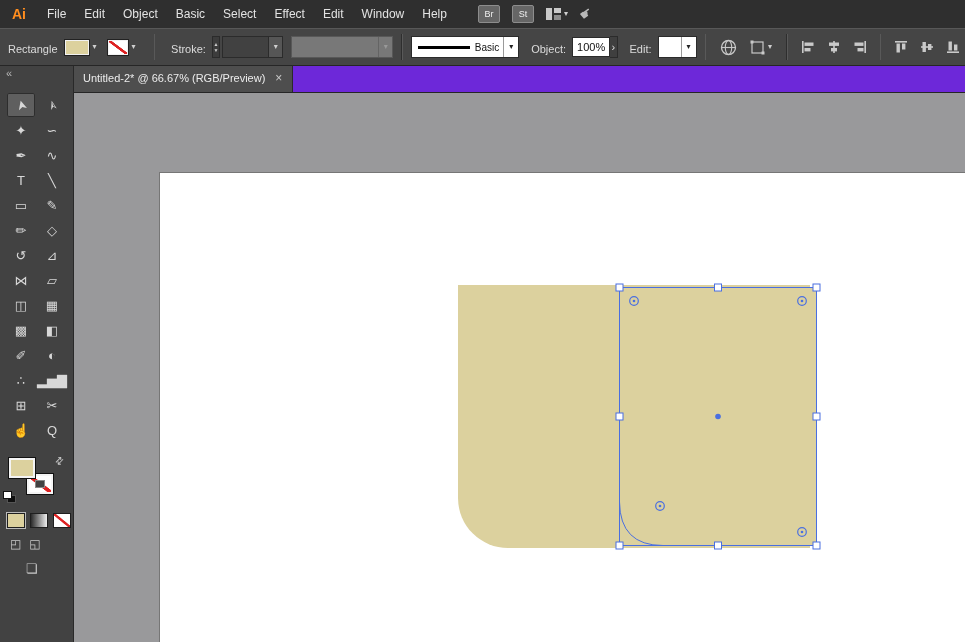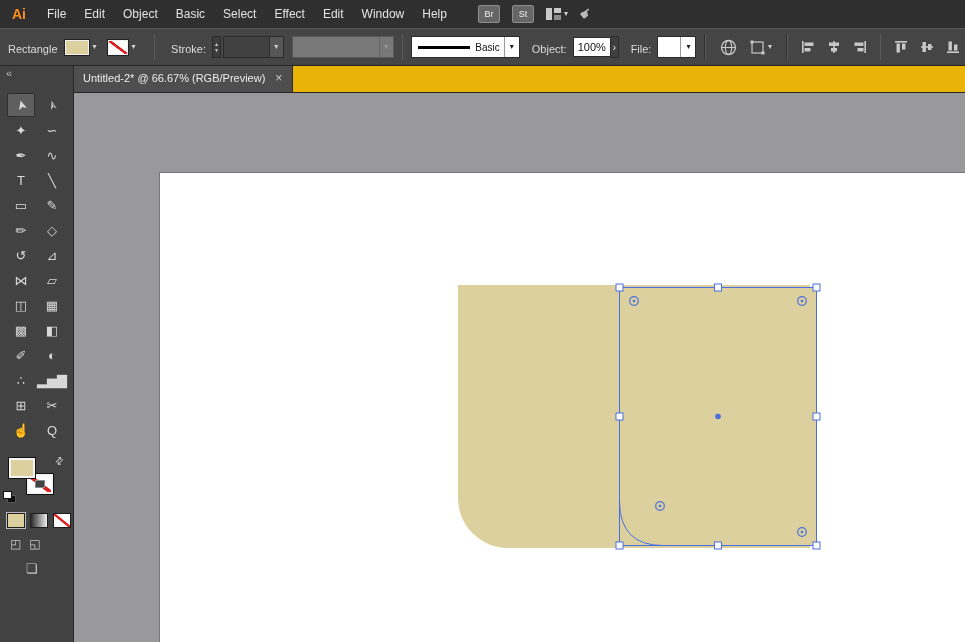--- a/index.html
+++ b/index.html
@@ -79,21 +79,21 @@
   .tp-mini .mf{position:absolute;left:0;top:0;width:7px;height:6px;background:#fff;border:1px solid #111;z-index:2;}
   .tp-mini .ms{position:absolute;left:4px;top:4px;width:7px;height:6px;background:#111;border:1px solid #555;}
   .color-btns{display:flex;gap:5px;padding:10px 0 0 7px;}
   .cbtn{width:16px;height:13px;border:1px solid #1f1f1f;}
   .cbtn.color{background:var(--shape-fill);box-shadow:0 0 0 1px #bbb;}
   .cbtn.gradient{background:linear-gradient(90deg,#2b2b2b,#efefef);}
   .cbtn.none{background:linear-gradient(to top right,#fff 42%,var(--none-red) 46%,var(--none-red) 54%,#fff 58%);}
   .mode-row{display:flex;gap:8px;padding:9px 0 0 10px;color:#c7c7c7;font-size:12px;}
   .screen-row{padding:10px 0 0 26px;color:#c7c7c7;font-size:13px;}
   
-  .tabbar{position:absolute;top:64px;left:73px;right:0;height:28px;background:#eab308;
+  .tabbar{position:absolute;top:64px;left:73px;right:0;height:28px;background:#6d28d9;
     border-bottom:1px solid #262626;display:flex;align-items:stretch;z-index:10;}
   .tab{background:#4e4e4e;display:flex;align-items:center;padding:0 10px;font-size:11px;
     color:#ececec;border-right:1px solid #2a2a2a;}
   .tab-close{margin-left:10px;color:#c9c9c9;font-size:12px;line-height:1;}
   
   .canvas{position:absolute;top:92px;left:73px;right:0;bottom:0;background:#99999b;overflow:hidden;}
   .artboard{position:absolute;left:86px;top:80px;right:-2px;bottom:-2px;background:#ffffff;
     border-left:1px solid #767676;border-top:1px solid #767676;}
   .base-shape{position:absolute;left:385px;top:193px;width:352px;height:263px;
     background:var(--shape-fill);border-bottom-left-radius:50px;}
@@ -167,21 +167,21 @@
     <span class="brush-name">Basic</span>
     <div class="cbox">
         <span class="caret">▾</span>
       </div>
   </div>
 
   <span class="cb-label bold" style="margin-left:12px">Object:</span>
   <div class="field-white opacity-field">100%</div>
   <div class="next-btn">›</div>
 
-  <span class="cb-label bold" style="margin-left:12px">File:</span>
+  <span class="cb-label bold" style="margin-left:12px">Edit:</span>
   <div class="combo-white">
     <div class="style-combo-body"></div>
     <div class="cbox">
         <span class="caret">▾</span>
       </div>
   </div>
 
   <div class="sep"></div>
 
   <div class="cb-icon">

